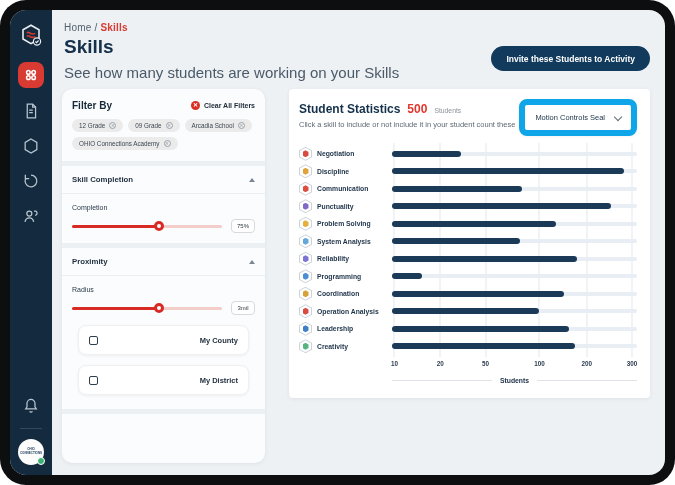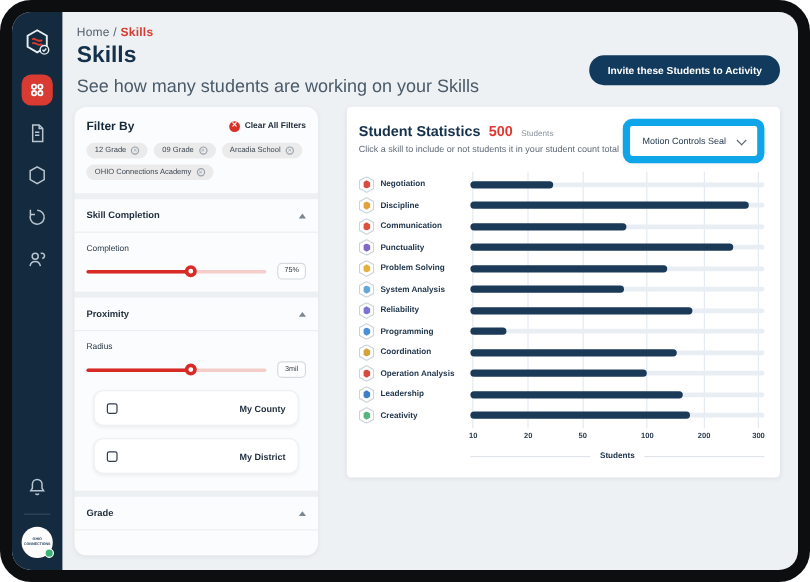--- a/index.html
+++ b/index.html
@@ -238,36 +238,32 @@
               <span class="opt-label">My County</span>
             </div>
             <div class="opt-card">
               <span class="checkbox"></span>
               <span class="opt-label">My District</span>
             </div>
           </div>
         </div>
 
         <div class="fblock last">
-          <div class="sec-head">
-            <span class="sec-title">Grade</span>
-            <span class="caret-up"></span>
-          </div>
         </div>
       </section>
 
       <section class="stats-panel">
         <div class="stats-head">
           <div>
             <div class="stats-title-row">
               <span class="stats-title">Student Statistics</span>
               <span class="stats-count">500</span>
               <span class="stats-count-label">Students</span>
             </div>
-            <div class="stats-sub">Click a skill to include or not students it in your student count total</div>
+            <div class="stats-sub">Click a skill to include or not include it in your student count these</div>
           </div>
           <div class="dropdown">
             <span class="dropdown-value">Motion Controls Seal</span>
             <span class="chev"></span>
           </div>
         </div>
 
         <div class="chart">
           <div class="lcol">
             <div class="lrow">

